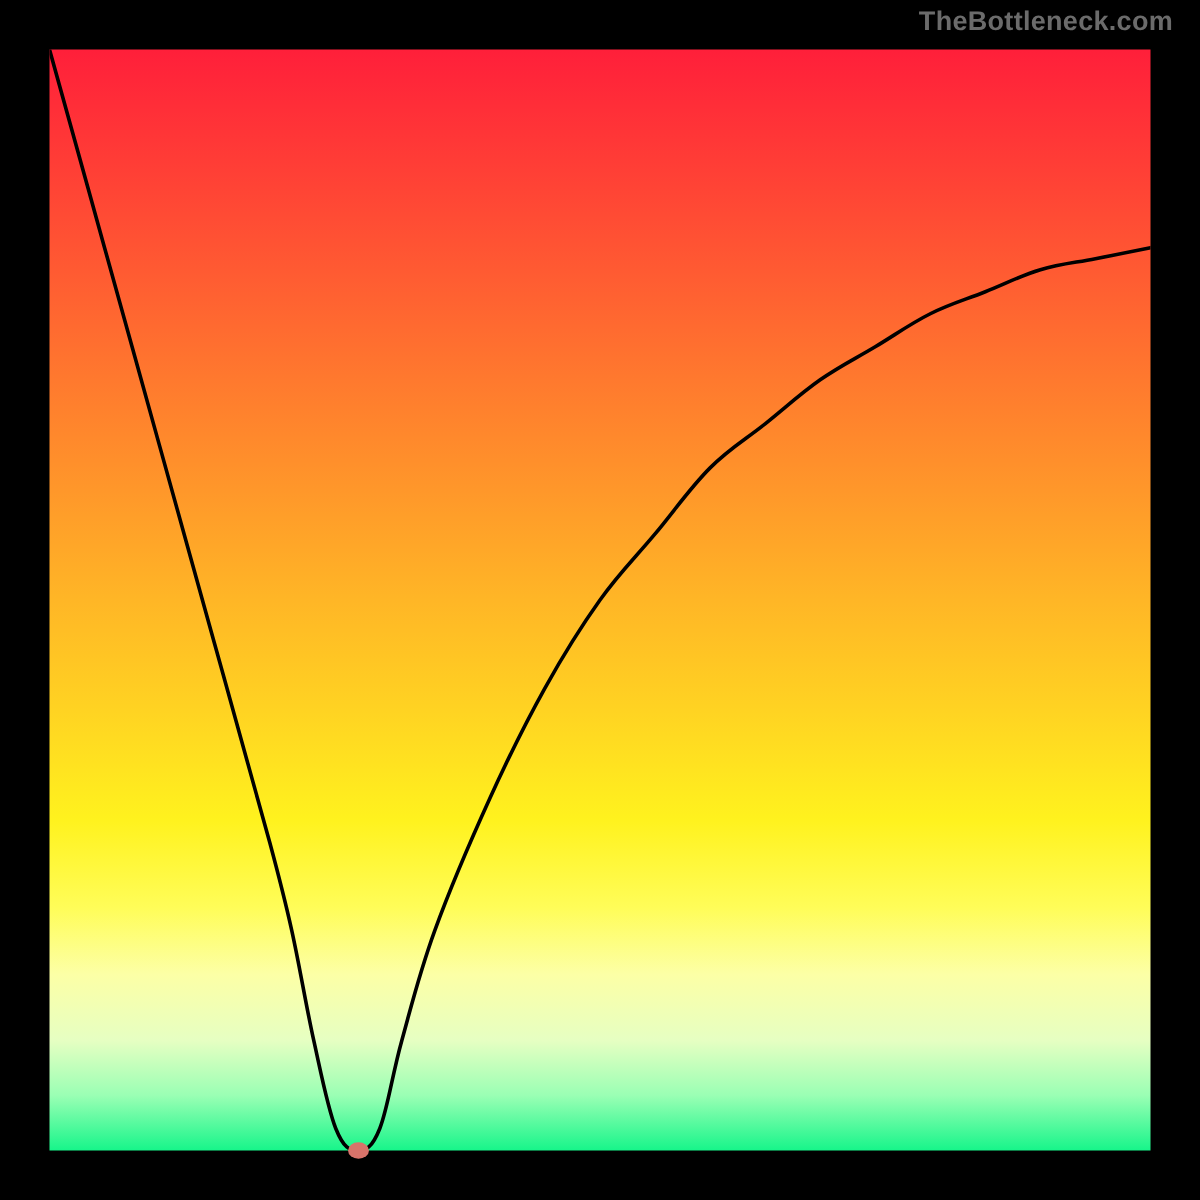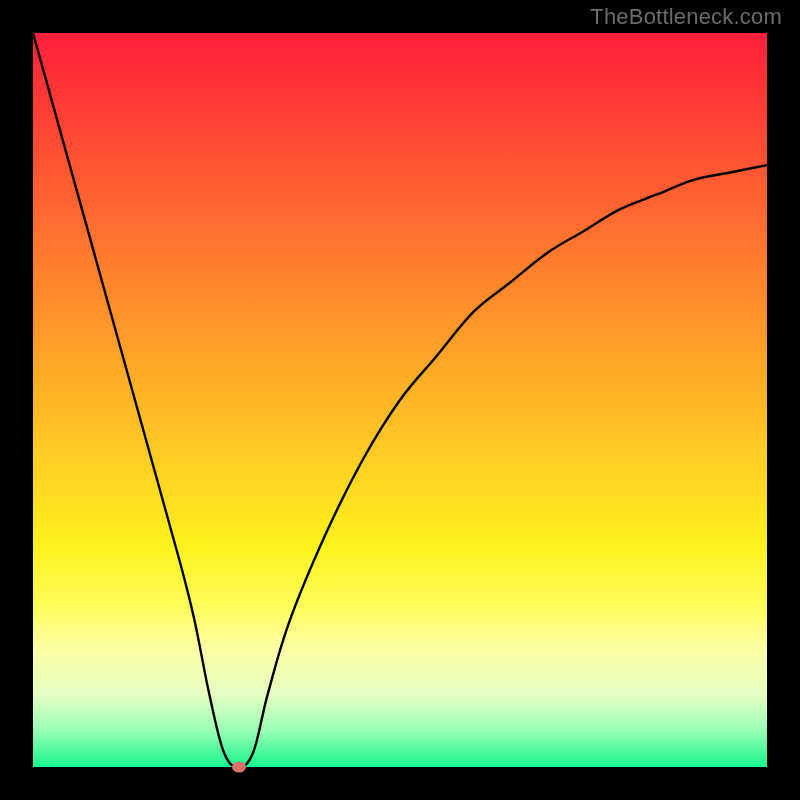--- a/index.html
+++ b/index.html
@@ -15,23 +15,23 @@
     position: relative;
     width: 800px;
     height: 800px;
     background: #000;
   }
   .watermark {
     position: absolute;
     top: 4px;
     right: 18px;
     color: #6b6b6b;
-    font-size: 22px;
+    font-size: 18px;
     letter-spacing: 0.2px;
-    font-weight: 400;
+    font-weight: 700;
     z-index: 50;
   }
   .plot-area {
     position: absolute;
     left: 33px;
     top: 33px;
     width: 734px;
     height: 734px;
     background: linear-gradient(
       to bottom,

